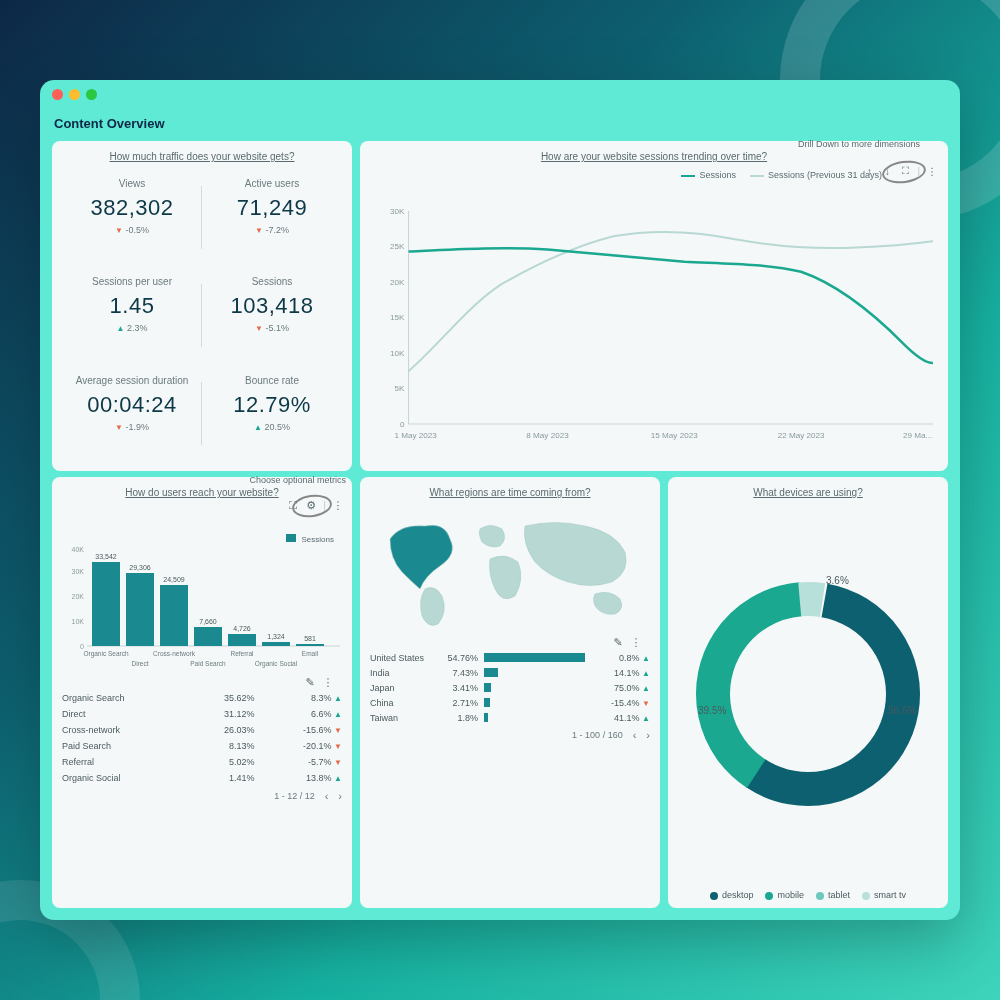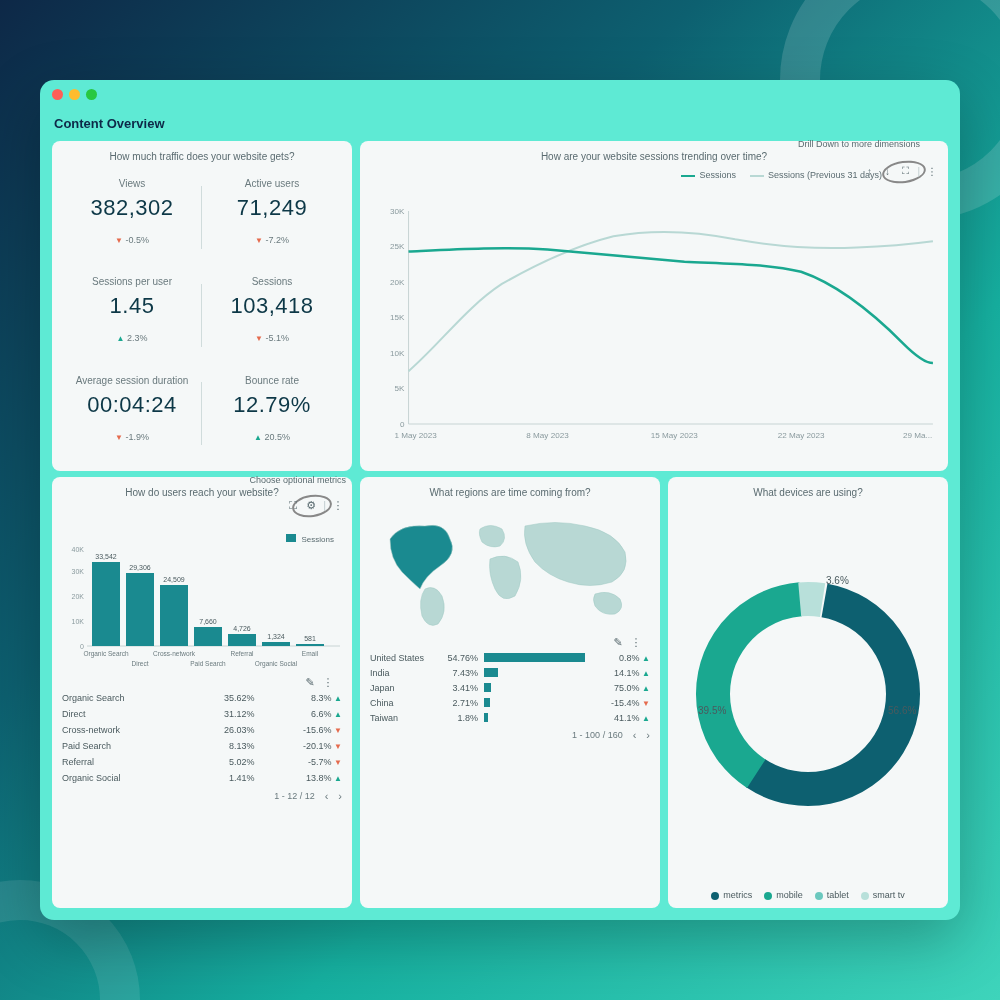--- a/index.html
+++ b/index.html
@@ -28,30 +28,30 @@
   .dot { width:11px; height:11px; border-radius:50%; }
   .dot.r { background:#ff5f57; } .dot.o { background:#febc2e; } .dot.g { background:#28c840; }
 
   .content { flex:1; padding:6px 12px 12px; display:flex; flex-direction:column; gap:6px; overflow:hidden; }
   .page-title { font-size:13px; font-weight:700; color:#0d2847; padding:2px 2px 4px; }
 
   .row1 { display:flex; gap:8px; height:330px; }
   .row2 { display:flex; gap:8px; flex:1; min-height:0; }
 
   .card { background:#f5f8f8; border-radius:8px; padding:8px 10px; display:flex; flex-direction:column; position:relative; }
-  .card-title { font-size:10px; color:#5a6b70; text-align:center; margin:2px 0 6px; }
+  .card-title { font-size:10px; color:#5a6b70; text-align:center; margin:2px 0 6px;text-decoration:underline; }
 
   
   .traffic { width:300px; }
   .kpi-grid { display:grid; grid-template-columns:1fr 1fr; flex:1; }
   .kpi { padding:10px 6px; text-align:center; position:relative; }
   .kpi.br::after { content:""; position:absolute; right:0; top:18%; bottom:18%; width:1px; background:#d0dcdc; }
   .kpi-label { font-size:10px; color:#6a7a7e; margin-bottom:6px; }
   .kpi-value { font-size:22px; color:#0d3847; font-weight:400; letter-spacing:.5px; }
-  .kpi-delta { font-size:9px; color:#6a7a7e; margin-top:14px; }
+  .kpi-delta { font-size:9px; color:#6a7a7e; margin-top:4px; }
   .arr { font-size:8px; }
   .up { color:#1aa890; } .down { color:#e56b4e; }
 
   
   .trend { flex:1; }
   .annot { position:absolute; font-size:9px; color:#5a6b70; }
   .circled { position:absolute; border:2px solid #888; border-radius:50%; transform:rotate(-8deg); }
   .legend { display:flex; gap:14px; justify-content:flex-end; font-size:9px; color:#5a6b70; padding:2px 56px 2px 0; }
   .legend span::before { content:""; display:inline-block; width:14px; height:2px; margin-right:4px; vertical-align:middle; }
   .legend .s1::before { background:#1aa890; }
@@ -355,21 +355,21 @@
           <g transform="translate(130,130)">
             <circle r="95" fill="none" stroke="#0d6070" stroke-width="34" stroke-dasharray="337 596" transform="rotate(-80)"></circle>
             <circle r="95" fill="none" stroke="#1aa890" stroke-width="34" stroke-dasharray="236 596" transform="rotate(123)"></circle>
             <circle r="95" fill="none" stroke="#b8e0da" stroke-width="34" stroke-dasharray="23 596" transform="rotate(265)"></circle>
           </g>
           <text x="210" y="150" font-size="10" fill="#4a5a5e">56.6%</text>
           <text x="20" y="150" font-size="10" fill="#4a5a5e">39.5%</text>
           <text x="148" y="20" font-size="10" fill="#4a5a5e">3.6%</text>
         </svg>
         <div class="donut-legend">
-          <span class="c0">metrics</span>
+          <span class="c0">desktop</span>
           <span class="c1">mobile</span>
           <span class="c2">tablet</span>
           <span class="c3">smart tv</span>
         </div>
       </div>
     </div>
   </div>
 </div>
 
 </body></html>

